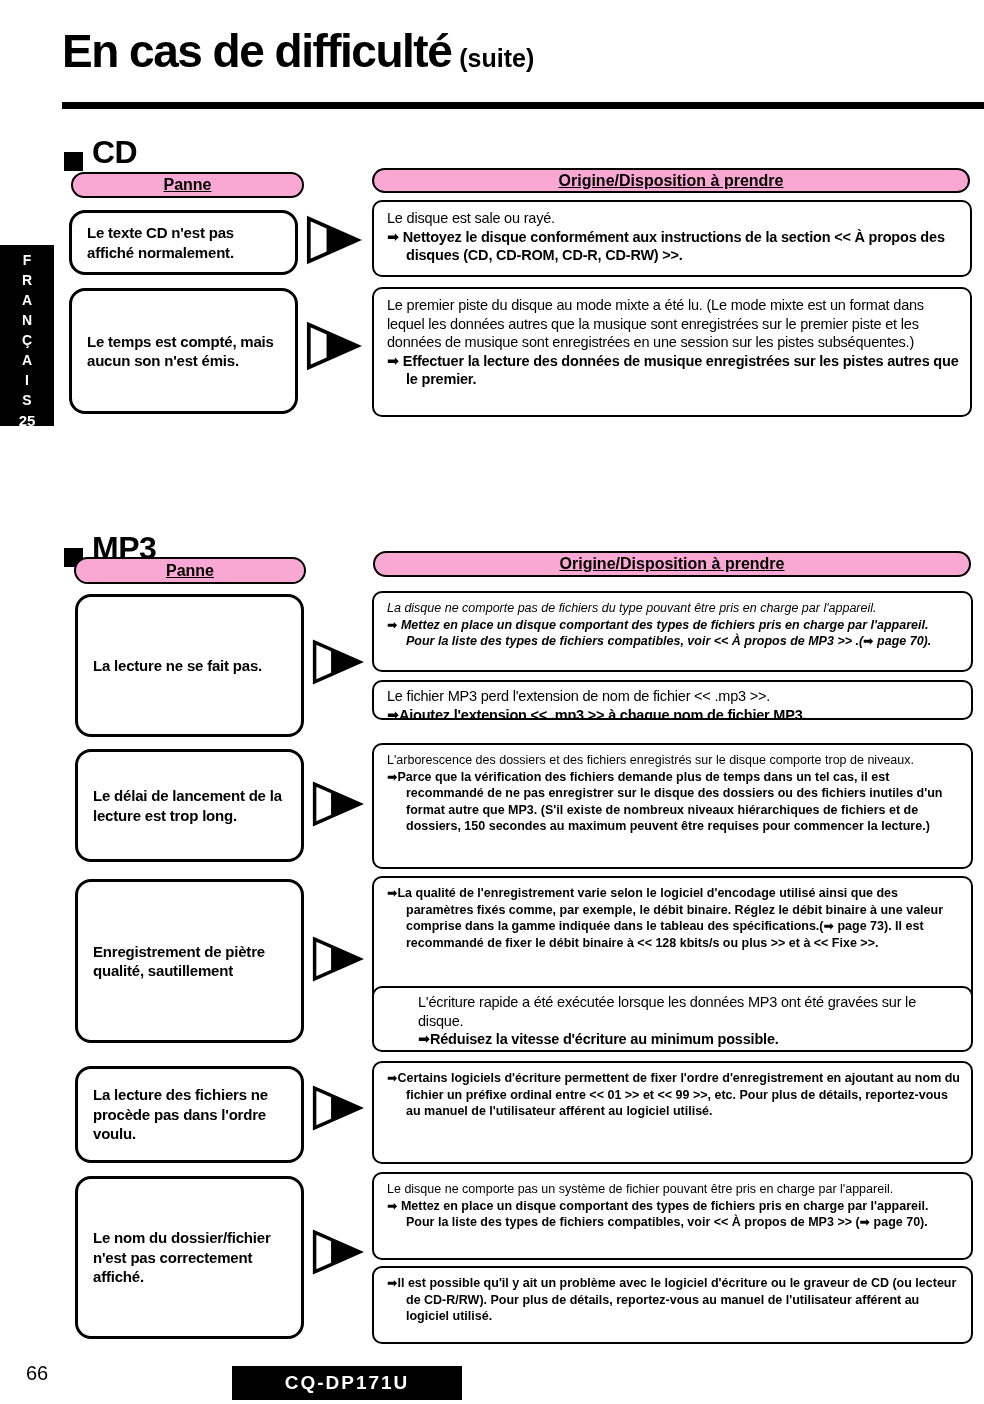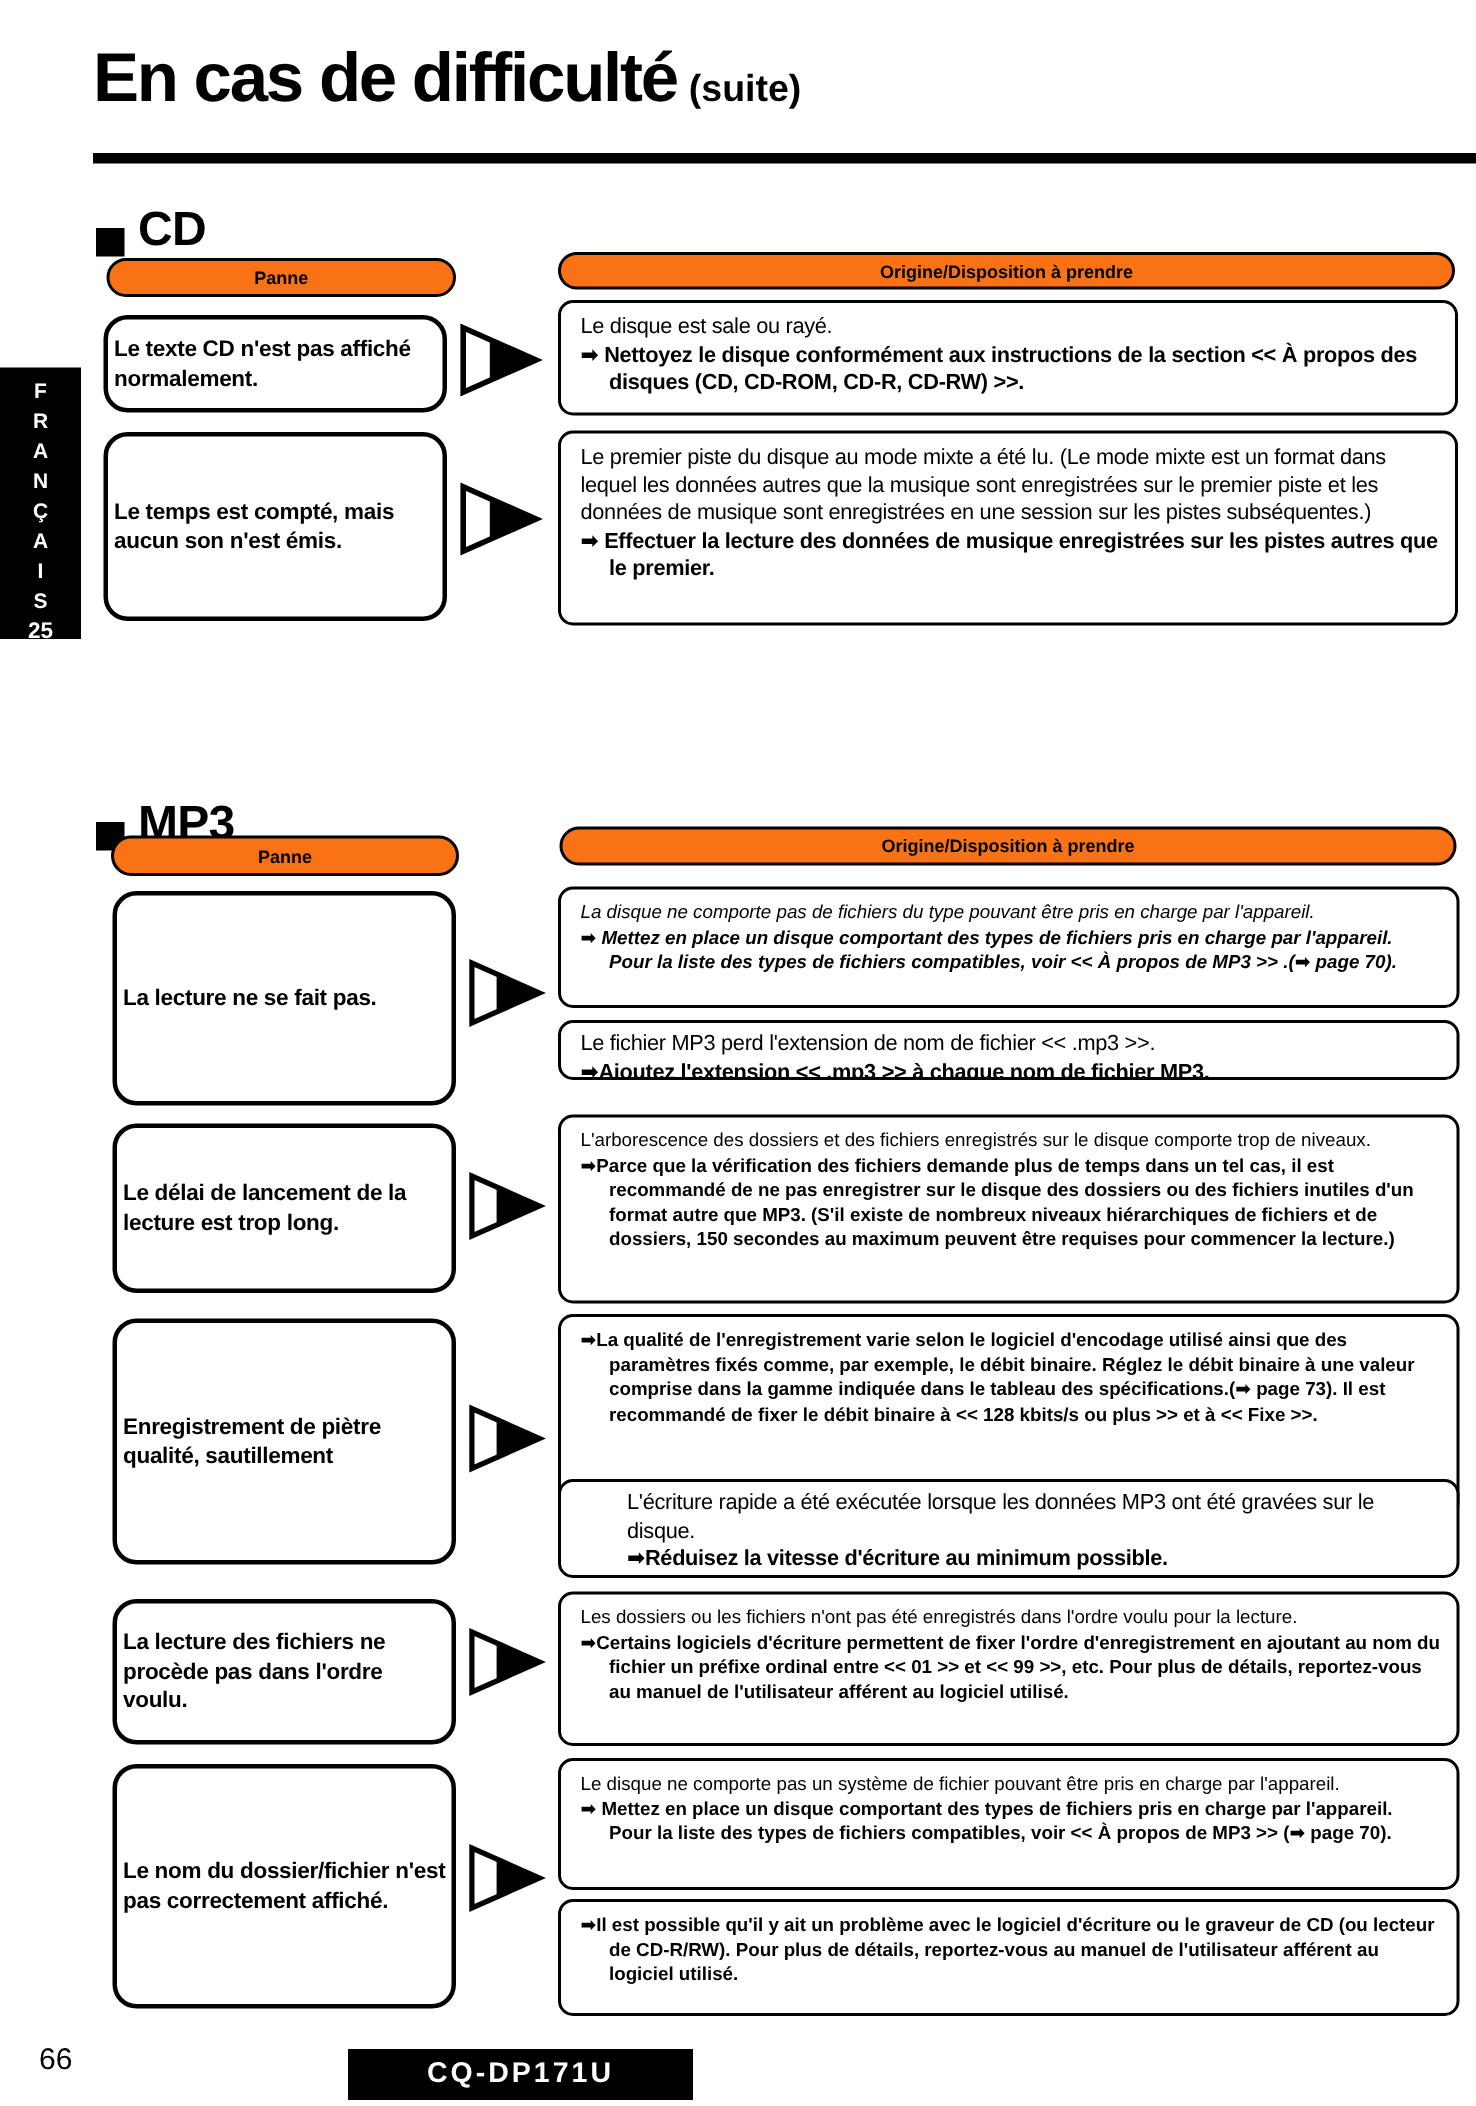--- a/index.html
+++ b/index.html
@@ -27,29 +27,29 @@
           font-size:14px; letter-spacing:4px; line-height:1; }
   .side-num { font-size:15px; }
 
   
   .sec-head { display:flex; align-items:flex-end; gap:9px;
               font-size:32px; font-weight:bold; letter-spacing:-0.5px; }
   .sq { width:19px; height:19px; background:#000; display:inline-block; }
 
   
   .pill {
-    border:2.5px solid #000; border-radius:15px; background:#f97316;
+    border:2.5px solid #000; border-radius:15px; background:#f9a8d4;
     display:flex; align-items:center; justify-content:center;
-    font-weight:bold; font-size:12px;
+    font-weight:bold; font-size:16px;text-decoration:underline;
   }
 
   
   .problem {
     border:3px solid #000; border-radius:16px; background:#fff;
-    display:flex; align-items:center; padding:8px 4px;
+    display:flex; align-items:center; padding:8px 15px;
     font-weight:bold; font-size:15px; line-height:1.3; letter-spacing:-0.2px;
     overflow:hidden;
   }
 
   
   .solution {
     border:2.5px solid #000; border-radius:10px; background:#fff;
     padding:7px 10px 5px 13px;
     font-size:12.5px; line-height:1.32; overflow:hidden;
   }
@@ -189,21 +189,20 @@
   <div class="abs problem" style="left:75px; top:1066px; width:229px; height:97px;">
     <div>La lecture des fichiers ne procède pas dans l'ordre voulu.</div>
   </div>
   <div class="abs arrow" style="left:312px; top:1082px; width:52px; height:52px;">
     <svg viewBox="0 0 60 54" width="100%" height="100%">
         <polygon points="3,4 3,50 55,27" fill="#fff" stroke="#000" stroke-width="4"></polygon>
         <polygon points="22,13 22,41 55,27" fill="#000"></polygon>
       </svg>
   </div>
   <div class="abs solution" style="left:372px; top:1061px; width:601px; height:103px;">
-    <div>Les dossiers ou les fichiers n'ont pas été enregistrés dans l'ordre voulu pour la lecture.</div>
     <div class="b hang">➡Certains logiciels d'écriture permettent de fixer l'ordre d'enregistrement en ajoutant au nom du fichier un préfixe ordinal entre &lt;&lt; 01 &gt;&gt; et &lt;&lt; 99 &gt;&gt;, etc.  Pour plus de détails, reportez-vous au manuel de l'utilisateur afférent au logiciel utilisé.</div>
   </div>
 
   <div class="abs problem" style="left:75px; top:1176px; width:229px; height:163px;">
     <div>Le nom du dossier/fichier n'est pas correctement affiché.</div>
   </div>
   <div class="abs arrow" style="left:312px; top:1226px; width:52px; height:52px;">
     <svg viewBox="0 0 60 54" width="100%" height="100%">
         <polygon points="3,4 3,50 55,27" fill="#fff" stroke="#000" stroke-width="4"></polygon>
         <polygon points="22,13 22,41 55,27" fill="#000"></polygon>

